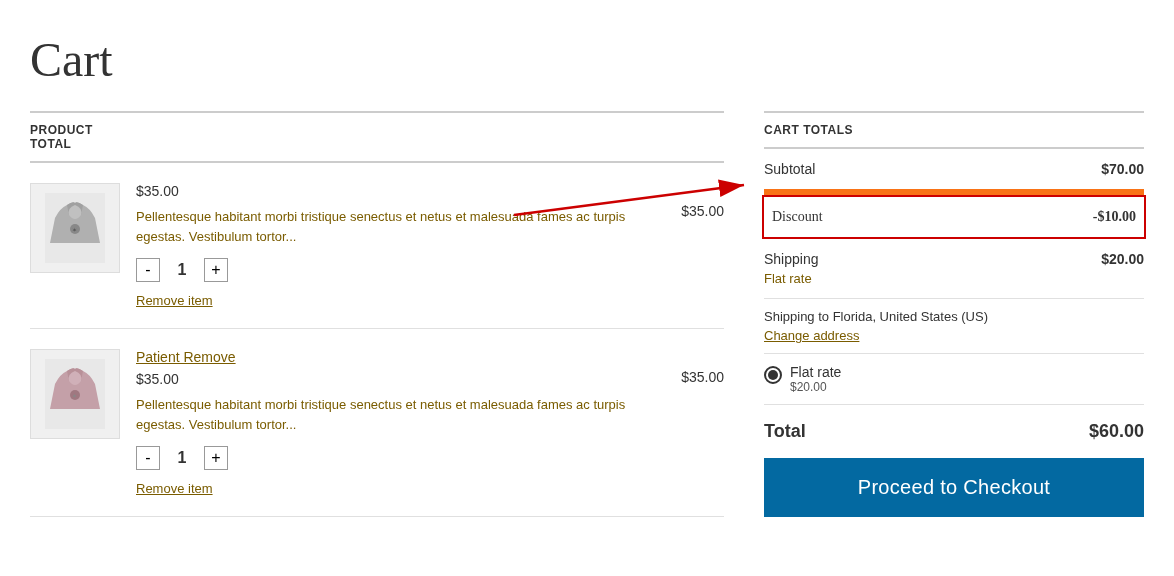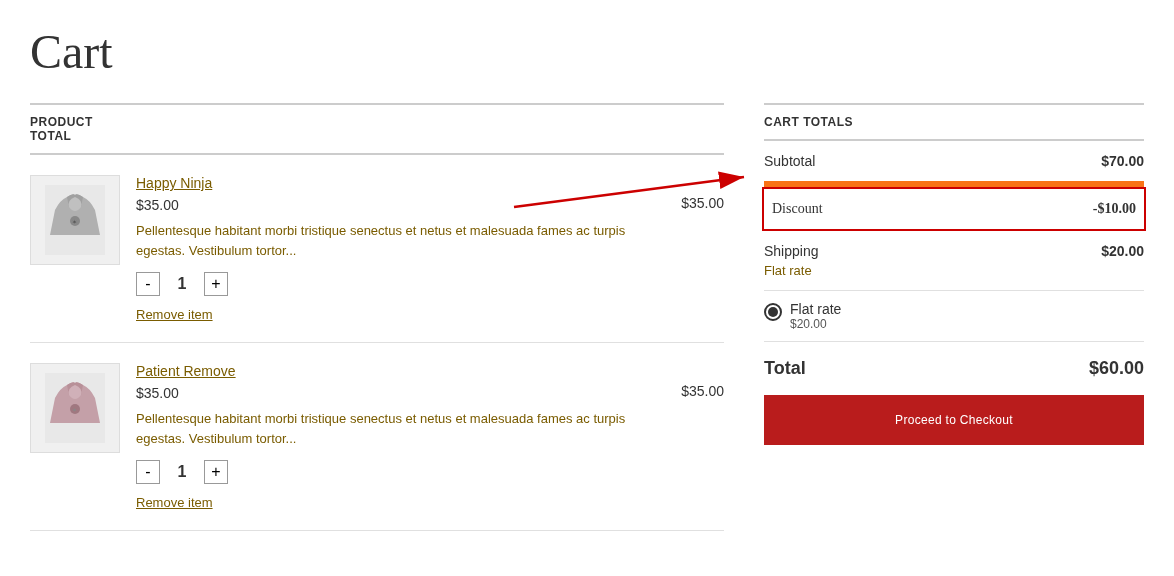--- a/index.html
+++ b/index.html
@@ -1,17 +1,17 @@
 <!DOCTYPE html>
 <html><head>
   <meta charset="utf-8">
   <style>
     * { box-sizing: border-box; margin: 0; padding: 0; }
     body { font-family: Arial, sans-serif; background: #fff; color: #333; font-size: 14px; }
-    .page { max-width: 1174px; margin: 4px auto; padding: 20px 30px; }
+    .page { max-width: 1174px; margin: 12px auto; padding: 20px 30px; }
     h1.cart-title { font-family: Georgia, serif; font-size: 48px; font-weight: normal; margin-bottom: 24px; }
 
     .cart-layout { display: flex; gap: 40px; }
     .cart-main { flex: 1; }
     .cart-sidebar { width: 380px; flex-shrink: 0; }
 
     
     .cart-header { display: flex; justify-content: space-between; border-top: 2px solid #ccc; border-bottom: 2px solid #ccc; padding: 10px 0; margin-bottom: 0; flex-direction: column; }
     .cart-header .col-product { font-size: 12px; font-weight: bold; text-transform: uppercase; letter-spacing: 0.5px; }
     .cart-header .col-total { font-size: 12px; font-weight: bold; text-transform: uppercase; letter-spacing: 0.5px; }
@@ -58,21 +58,21 @@
     .shipping-option { display: flex; align-items: flex-start; gap: 8px; padding: 10px 0; border-bottom: 1px solid #e0e0e0; }
     .radio-circle { width: 18px; height: 18px; border-radius: 50%; border: 2px solid #333; display: flex; align-items: center; justify-content: center; flex-shrink: 0; margin-top: 2px; }
     .radio-dot { width: 10px; height: 10px; border-radius: 50%; background: #333; }
     .shipping-option-details { font-size: 14px; }
     .shipping-option-price { font-size: 12px; color: #555; }
 
     .total-row { display: flex; justify-content: space-between; align-items: center; padding: 16px 0; }
     .total-label { font-size: 18px; font-weight: bold; }
     .total-value { font-size: 18px; font-weight: bold; }
 
-    .checkout-btn { display: block; width: 100%; background: #b91c1c; color: #fff; border: none; padding: 18px; font-size: 12px; text-align: center; cursor: pointer; font-weight: normal; letter-spacing: 0.3px; }
+    .checkout-btn { display: block; width: 100%; background: #0369a1; color: #fff; border: none; padding: 18px; font-size: 20px; text-align: center; cursor: pointer; font-weight: normal; letter-spacing: 0.3px; }
 
     
     .arrow-container { position: relative; }
     .arrow-svg { position: absolute; left: -260px; top: -30px; pointer-events: none; }
   </style>
 </head>
 <body>
 
 <div class="page">
   <h1 class="cart-title">Cart</h1>
@@ -92,21 +92,20 @@
 
             <path d="M10,25 Q15,15 22,12 Q28,8 30,10 Q32,8 38,12 Q45,15 50,25 L55,50 L5,50 Z" fill="#b0b0b0"></path>
             <path d="M22,12 Q28,8 30,10 Q32,8 38,12 L36,22 Q33,18 30,20 Q27,18 24,22 Z" fill="#a0a0a0"></path>
             <circle cx="30" cy="36" r="5" fill="#888"></circle>
             <text x="27" y="39" font-size="6" fill="#555">✶</text>
 
             <path d="M24,22 Q30,30 36,22 Q38,15 30,12 Q22,15 24,22 Z" fill="#c0c0c0"></path>
           </svg>
         </div>
         <div class="cart-item-details">
-          <a class="cart-item-name">Happy Ninja</a>
           <div class="cart-item-price">$35.00</div>
           <div class="cart-item-desc">Pellentesque habitant morbi tristique senectus et netus et malesuada fames ac turpis egestas. Vestibulum tortor...</div>
           <div class="qty-control">
             <button class="qty-btn">-</button>
             <span class="qty-value">1</span>
             <button class="qty-btn">+</button>
           </div>
           <a class="remove-item">Remove item</a>
         </div>
         <div class="cart-item-total">$35.00</div>
@@ -165,20 +164,24 @@
       </div>
 
       <div class="shipping-row">
         <div class="shipping-top">
           <span class="shipping-label">Shipping</span>
           <span class="shipping-value">$20.00</span>
         </div>
         <div class="shipping-sub">Flat rate</div>
       </div>
 
+      <div class="shipping-address">
+        <div class="shipping-address-text">Shipping to Florida, United States (US)</div>
+        <a class="change-address">Change address</a>
+      </div>
 
       <div class="shipping-option">
         <div class="radio-circle">
           <div class="radio-dot"></div>
         </div>
         <div class="shipping-option-details">
           <div>Flat rate</div>
           <div class="shipping-option-price">$20.00</div>
         </div>
       </div>

